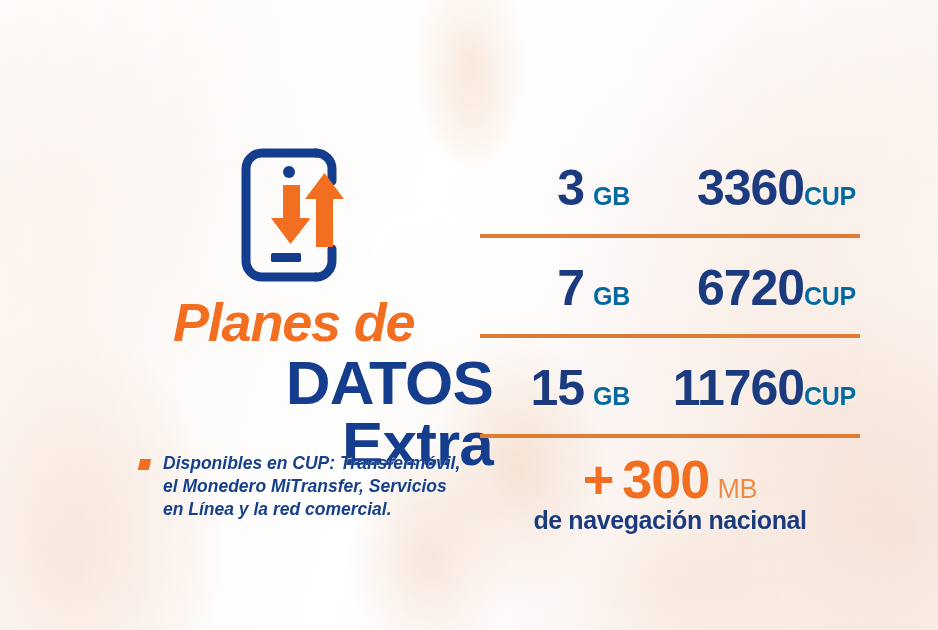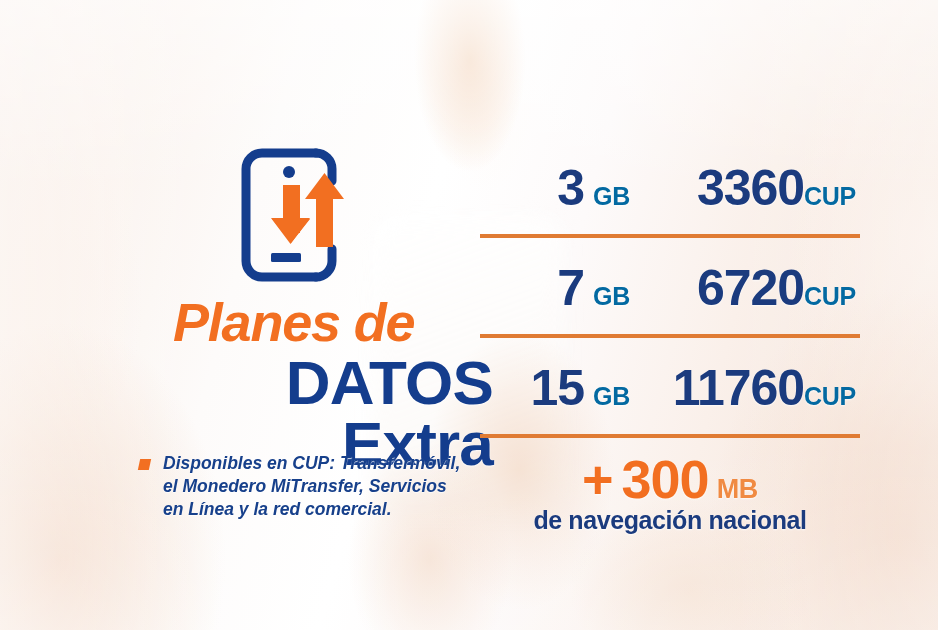--- a/index.html
+++ b/index.html
@@ -232,21 +232,21 @@
   .bonus-amount {
     font-size: 54px;
     font-weight: 700;
     color: #F26F21;
     letter-spacing: -1px;
     line-height: 1;
     text-shadow: 0 1px 2px rgba(255,255,255,0.8);
   }
   .bonus-unit {
     font-size: 27px;
-    font-weight: 700;
+    font-weight: 400;
     color: #F08A42;
     letter-spacing: -0.3px;
     text-shadow: 0 1px 2px rgba(255,255,255,0.8);
   }
   .bonus-caption {
     margin-top: 0;
     font-size: 25px;
     font-weight: 700;
     color: #1B3B7E;
     letter-spacing: -0.4px;

